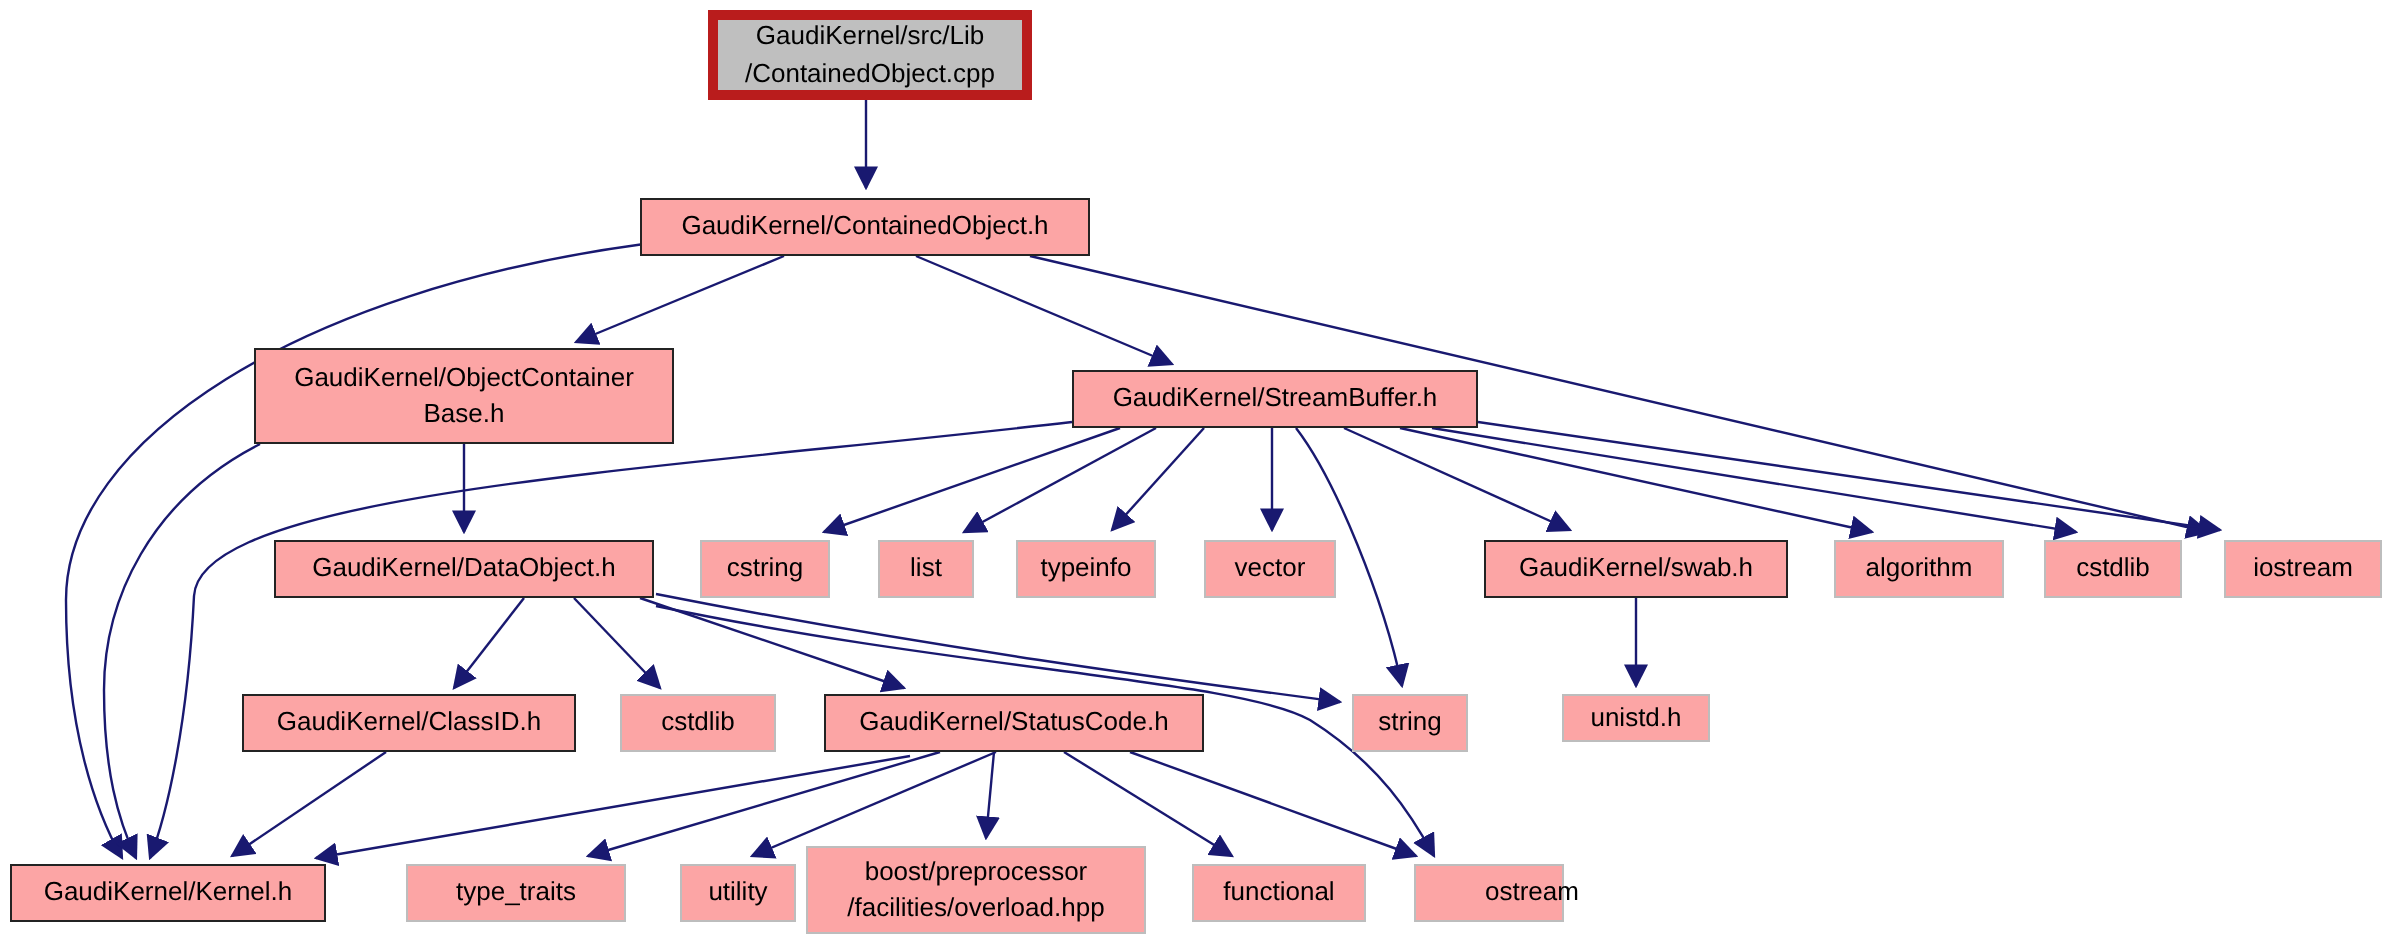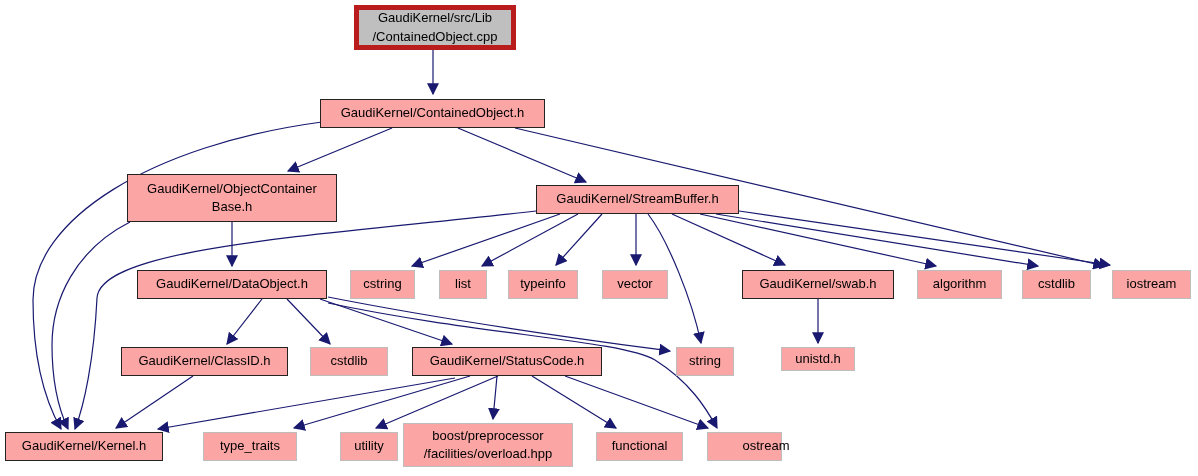--- a/index.html
+++ b/index.html
@@ -72,20 +72,20 @@
   <div class="node internal" style="left:742px;top:270px;width:152px;height:29px;">GaudiKernel/swab.h</div>
   <div class="node external" style="left:917px;top:270px;width:85px;height:29px;">algorithm</div>
   <div class="node external" style="left:1022px;top:270px;width:69px;height:29px;">cstdlib</div>
   <div class="node external" style="left:1112px;top:270px;width:79px;height:29px;">iostream</div>
   <div class="node internal" style="left:121px;top:347px;width:167px;height:29px;">GaudiKernel/ClassID.h</div>
   <div class="node external" style="left:310px;top:347px;width:78px;height:29px;">cstdlib</div>
   <div class="node internal" style="left:412px;top:347px;width:190px;height:29px;">GaudiKernel/StatusCode.h</div>
   <div class="node external" style="left:676px;top:347px;width:58px;height:29px;">string</div>
   <div class="node external" style="left:781px;top:347px;width:74px;height:24px;">unistd.h</div>
   <div class="node internal" style="left:5px;top:432px;width:158px;height:29px;">GaudiKernel/Kernel.h</div>
-  <div class="node external" style="left:203px;top:432px;width:94px;height:29px;">type_traits</div>
+  <div class="node external" style="left:203px;top:432px;width:110px;height:29px;">type_traits</div>
   <div class="node external" style="left:340px;top:432px;width:58px;height:29px;">utility</div>
   <div class="node external" style="left:403px;top:423px;width:170px;height:44px;">boost/preprocessor
 /facilities/overload.hpp</div>
   <div class="node external" style="left:596px;top:432px;width:87px;height:29px;">functional</div>
   <div class="node external" style="left:707px;top:432px;width:75px;height:29px;padding-left:43px;">ostream</div>
 
 </div>
 
 </body></html>

